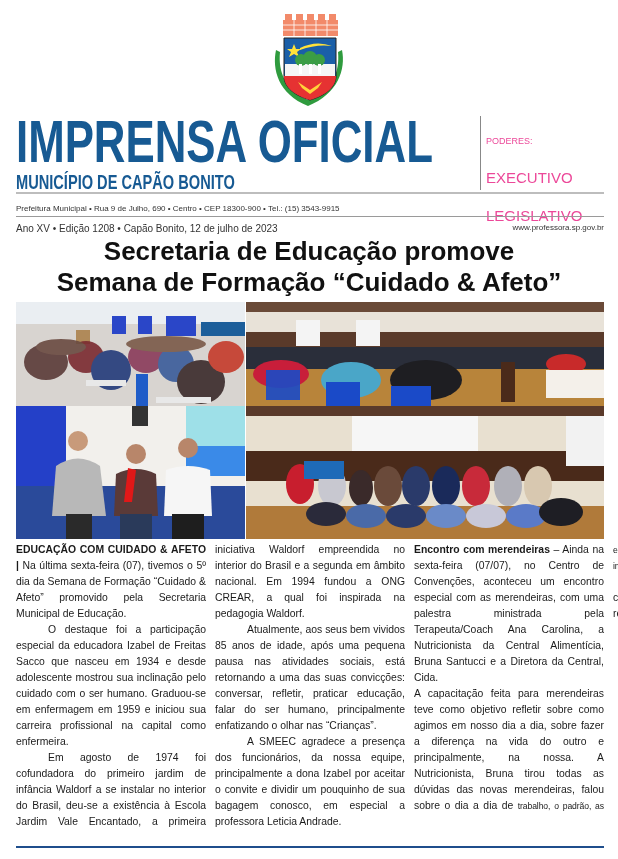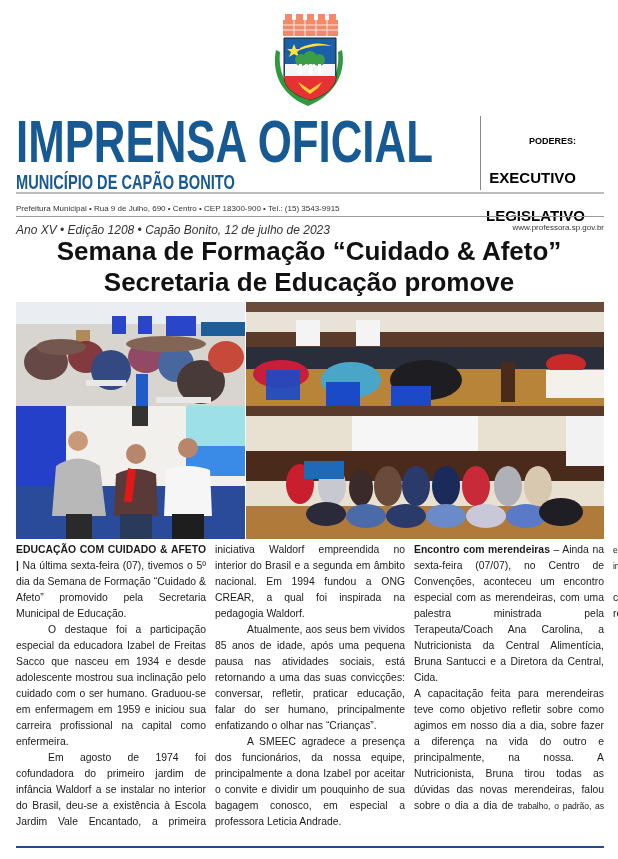--- a/index.html
+++ b/index.html
@@ -14,27 +14,27 @@
       font-size: 60px; line-height: 60px; color: #175a93;
       transform: scaleX(0.73); transform-origin: left top; letter-spacing: 0px;
       white-space: nowrap;
     }
     .masthead-sub {
       position: absolute; left: 16px; top: 172px;
       font-weight: bold; font-size: 20px; line-height: 20px; color: #175a93;
       transform: scaleX(0.73); transform-origin: left top; white-space: nowrap;
     }
     .vsep { position: absolute; left: 480px; top: 116px; width: 1px; height: 74px; background: #888; }
-    .powers { position: absolute; left: 486px; top: 135px; width: 90px; text-align: right; color: #000000; font-weight: bold; }
+    .powers { position: absolute; left: 486px; top: 135px; width: 90px; text-align: left; color: #ec4899; font-weight: normal; }
     .powers .lbl { font-size: 9px; line-height: 12px; }
     .powers .val { font-size: 15px; line-height: 15px; margin-top: 23px; }
     .hr1 { position: absolute; left: 16px; top: 192px; width: 588px; height: 2px; background: #bdbdbd; }
     .address { position: absolute; left: 16px; top: 204px; font-size: 8px; color: #333; white-space: nowrap; }
     .hr2 { position: absolute; left: 16px; top: 216px; width: 588px; height: 1px; background: #9a9a9a; }
-    .edition { position: absolute; left: 16px; top: 223px; font-size: 12px; color: #333; white-space: nowrap; font-style: italic; }
+    .edition { position: absolute; left: 16px; top: 223px; font-size: 10px; color: #333; white-space: nowrap; }
     .website { position: absolute; right: 14px; top: 223px; font-size: 8px; color: #333; }
     .headline {
       position: absolute; left: 0; top: 236px; width: 618px; text-align: center;
       font-weight: bold; font-size: 26px; line-height: 31px; color: #111;
     }
     .photo { position: absolute; overflow: hidden; }
     .photo svg { width: 100%; height: 100%; display: block; }
     .article {
       position: absolute; top: 542px; left: 16px; width: 588px; height: 290px;
       column-count: 3; column-gap: 9px; column-fill: auto;
@@ -100,22 +100,22 @@
   <div class="val">LEGISLATIVO</div>
 </div>
 
 <div class="hr1"></div>
 <div class="address">Prefeitura Municipal • Rua 9 de Julho, 690 • Centro • CEP 18300-900 • Tel.: (15) 3543-9915</div>
 <div class="hr2"></div>
 <div class="edition">Ano XV • Edição 1208 • Capão Bonito, 12 de julho de 2023</div>
 <div class="website">www.professora.sp.gov.br</div>
 
 <div class="headline">
+  <div>Secretaria de Educação promove</div>
   <div>Semana de Formação “Cuidado &amp; Afeto”</div>
-  <div>Secretaria de Educação promove</div>
 </div>
 
 <div class="photo" style="left:16px; top:302px; width:229px; height:104px;">
   <svg viewBox="0 0 229 104" preserveAspectRatio="none">
     <rect width="229" height="104" fill="#d8d4d0"></rect>
     <rect width="229" height="22" fill="#eaeef2"></rect>
     <rect x="96" y="14" width="14" height="18" fill="#2a46c8"></rect>
       <rect x="122" y="14" width="14" height="18" fill="#2a46c8"></rect>
       <rect x="150" y="14" width="30" height="20" fill="#2a46c8"></rect>
     <rect x="185" y="20" width="44" height="14" fill="#1c5e9a"></rect>

